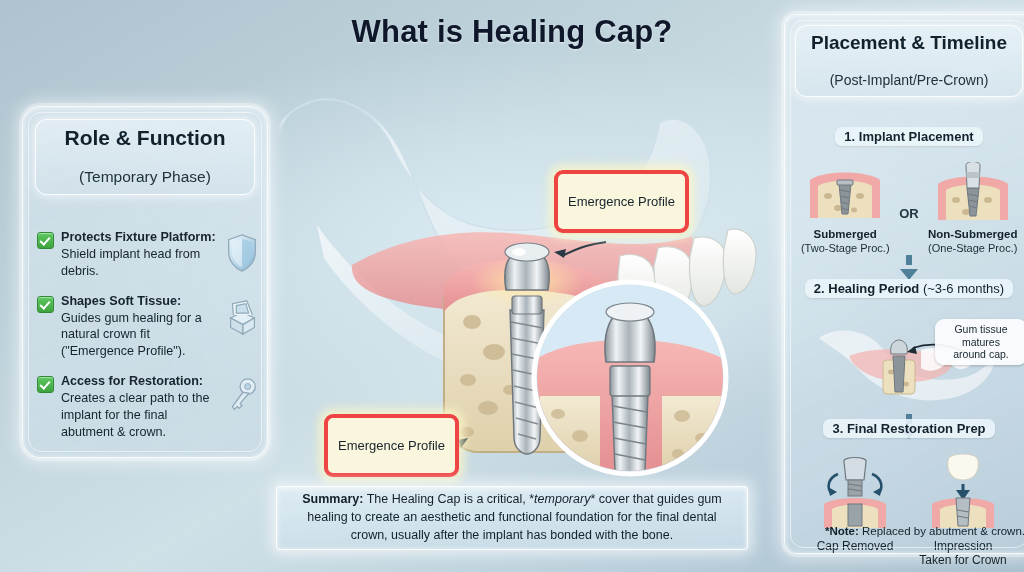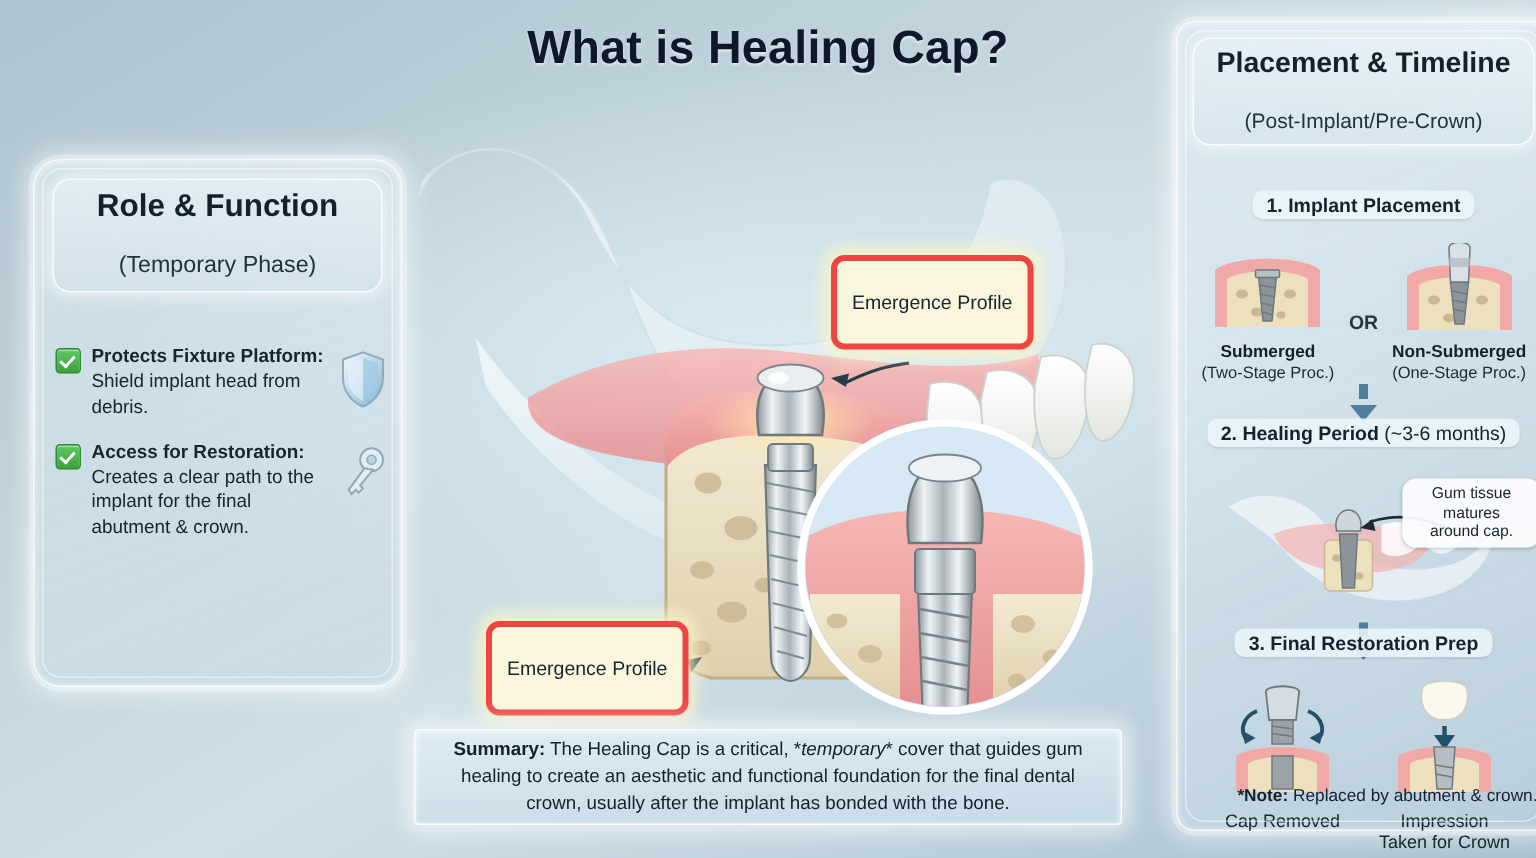--- a/index.html
+++ b/index.html
@@ -157,20 +157,33 @@
                 <stop offset=".5" stop-color="#b8d6ea"></stop>
                 <stop offset="1" stop-color="#7fb0cf"></stop>
           </linearGradient>
             </defs>
           <path d="M17 2 L31 7 V20 C31 30 24 37 17 40 C10 37 3 30 3 20 V7 Z" fill="url(#shg)" stroke="#8fa8b8" stroke-width="1.4"></path>
           <path d="M17 6 L27.5 9.6 V20 C27.5 28 22 33.5 17 36 Z" fill="#9fc8e2" opacity=".75"></path>
           <path d="M17 6 L6.5 9.6 V20 C6.5 28 12 33.5 17 36 Z" fill="#e7f2f9" opacity=".65"></path>
         </svg>
       </div>
 
+      <div class="bullet">
+        <div class="chk"></div>
+        <div class="btext"><b>Shapes Soft Tissue:</b><span> Guides gum healing for a natural crown fit ("Emergence Profile").</span></div>
+        <svg class="bicon" viewBox="0 0 34 42">
+          <g stroke="#8ea7b6" stroke-width="1.3" fill="#e4eff6">
+            <path d="M5 22 L17 16 L30 22 L18 29 Z"></path>
+            <path d="M5 22 L5 32 L18 39 L18 29 Z" fill="#cfe0ea"></path>
+            <path d="M30 22 L30 32 L18 39 L18 29 Z" fill="#dceaf2"></path>
+            <path d="M8 19 L7 7 L22 4 L28 19" fill="#eef6fa"></path>
+            <path d="M11 17 L11 9 L21 7 L24 17 Z" fill="#c9dfec"></path>
+          </g>
+        </svg>
+      </div>
 
       <div class="bullet">
         <div class="chk"></div>
         <div class="btext"><b>Access for Restoration:</b><span> Creates a clear path to the implant for the final abutment &amp; crown.</span></div>
         <svg class="bicon" viewBox="0 0 34 42">
           <g fill="#e2edf4" stroke="#8ea7b6" stroke-width="1.4">
             <circle cx="23" cy="10" r="8"></circle>
             <path d="M18 16 L7 31 L9 34 L12 31 L14 33 L17 30 L15 28 L24 17 Z"></path>
           </g>
           <circle cx="23" cy="10" r="3.2" fill="#b9d3e4" stroke="#8ea7b6" stroke-width="1"></circle>

